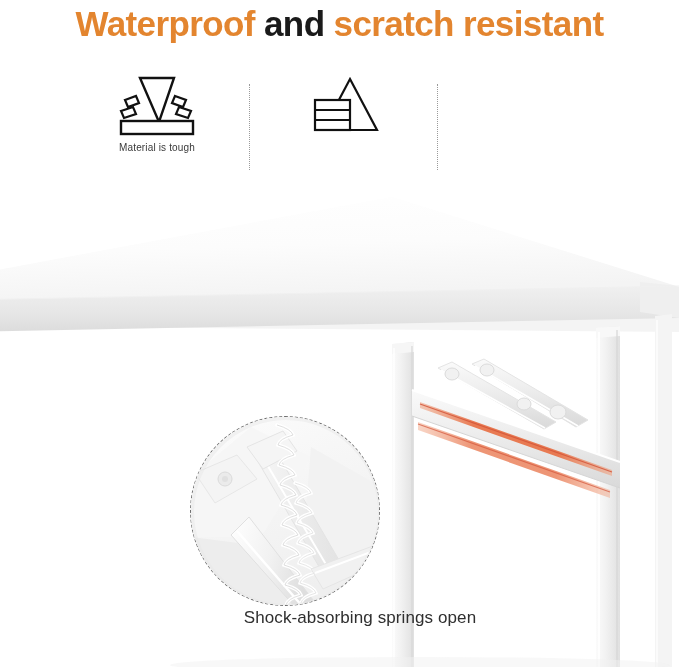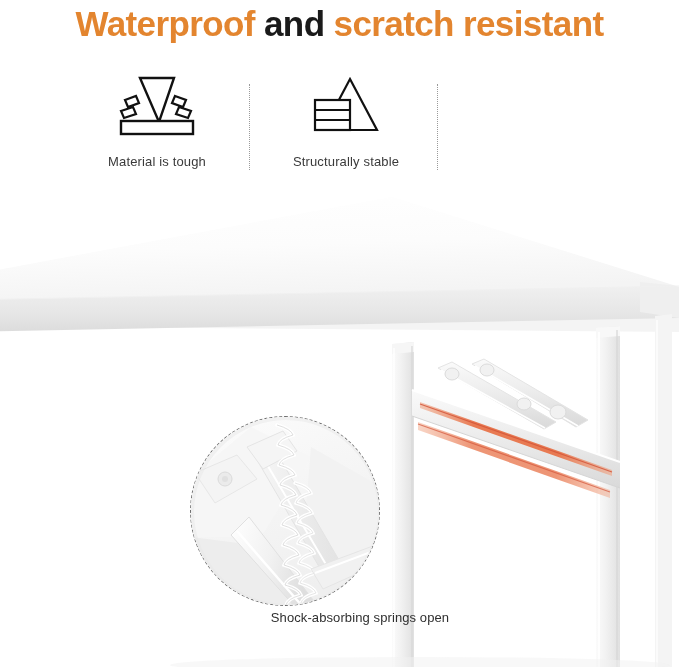--- a/index.html
+++ b/index.html
@@ -56,22 +56,22 @@
   .feature-2 { left: 253px; }
   .feature-3 { left: 440px; }
 
   .feature-icon {
     height: 66px;
     display: flex;
     align-items: center;
     justify-content: center;
   }
   .feature-label {
-    margin-top: 16px;
-    font-size: 13px;
+    margin-top: 2px;
+    font-size: 10px;
     color: #3A3A3A;
     letter-spacing: 0.15px;
     line-height: 15px;
   }
 
   .divider {
     position: absolute;
     top: 12px;
     width: 0;
     height: 86px;
@@ -107,21 +107,21 @@
   }
   .magnifier svg { display: block; }
 
   
   .caption {
     position: absolute;
     left: 90px;
     top: 608px;
     width: 540px;
     text-align: center;
-    font-size: 13px;
+    font-size: 17px;
     line-height: 19px;
     color: #2F2F2F;
     letter-spacing: 0.1px;
   }
   .caption div { white-space: nowrap; }
 </style>
 </head>
 <body>
 
 <div class="page">
@@ -158,21 +158,20 @@
       <div class="feature-icon">
         <svg width="96" height="62" viewBox="0 0 96 62">
 
           <polygon points="52,5 79,56 25,56" fill="#ffffff" stroke="#111111" stroke-width="2.2" stroke-linejoin="miter"></polygon>
 
           <rect x="17" y="26" width="35" height="30" fill="#ffffff" stroke="#111111" stroke-width="2.2"></rect>
           <line x1="17" y1="36" x2="52" y2="36" stroke="#111111" stroke-width="2"></line>
           <line x1="17" y1="46" x2="52" y2="46" stroke="#111111" stroke-width="2"></line>
         </svg>
       </div>
-      <div class="feature-label">Structurally stable</div>
     </div>
 
 
     <div class="divider divider-1"></div>
     <div class="divider divider-2"></div>
   </div>
 
   <div class="photo">
     <svg width="679" height="491" viewBox="0 0 679 491">
       <defs>

